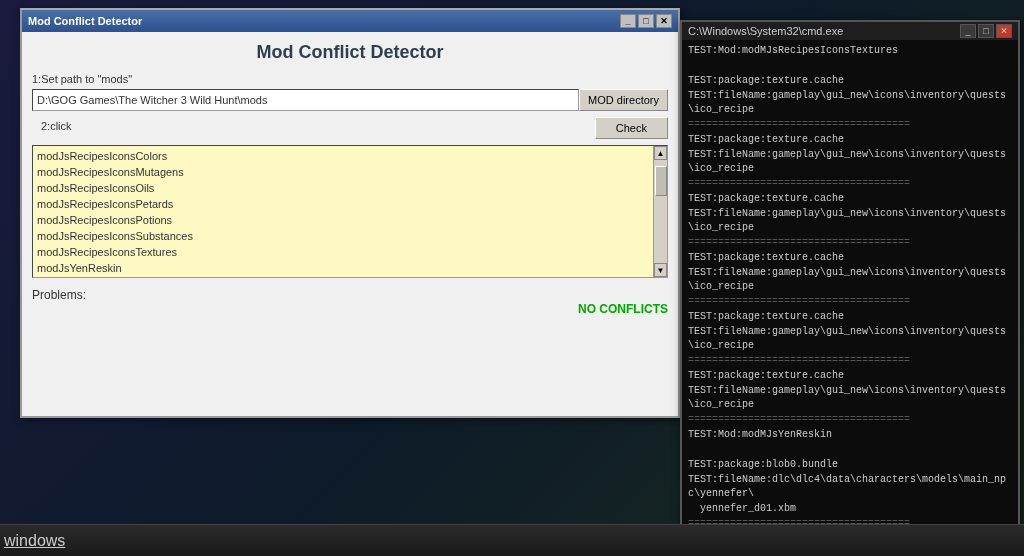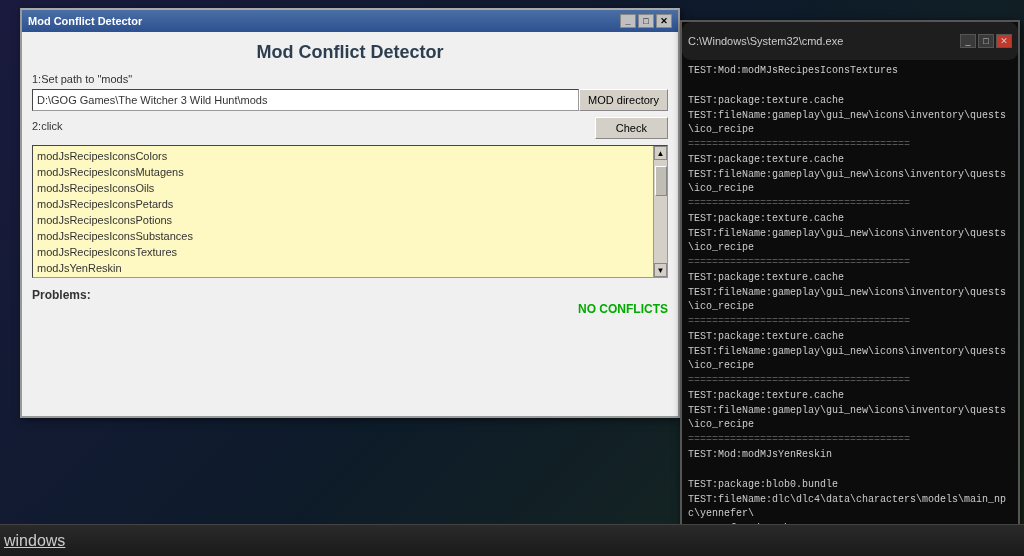--- a/index.html
+++ b/index.html
@@ -130,20 +130,21 @@
       cursor: pointer;
       height: 22px;
       white-space: nowrap;
     }
 
     .row2 {
       display: flex;
       align-items: center;
       margin-bottom: 6px;
       gap: 4px;
+      margin-left: 9px;
     }
 
     .check-btn {
       background: #d4d0c8;
       border: 1px solid #888;
       border-top-color: #fff;
       border-left-color: #fff;
       padding: 2px 20px;
       font-size: 11px;
       cursor: pointer;
@@ -219,21 +220,21 @@
       padding: 0 2px;
       line-height: 16px;
       cursor: pointer;
     }
 
     .problems-section {
       margin-top: 4px;
     }
 
     .problems-label {
-      font-weight: bold;
+      font-weight: normal;
       font-size: 12px;
       color: #333;
     }
 
     .no-conflicts {
       font-size: 12px;
       font-weight: bold;
       color: #00aa00;
       text-align: right;
     }
@@ -250,23 +251,22 @@
       box-shadow: 2px 2px 8px rgba(0,0,0,0.7);
     }
 
     .cmd-titlebar {
       background: #1e1e1e;
       color: #cccccc;
       padding: 3px 6px;
       display: flex;
       align-items: center;
       justify-content: space-between;
-      height: 38px;
-      font-size: 11px;
-      border-radius: 9px;
+      height: 18px;
+      font-size: 11px;
     }
 
     .cmd-title {
       font-size: 11px;
       color: #ccc;
     }
 
     .cmd-controls {
       display: flex;
       gap: 2px;

